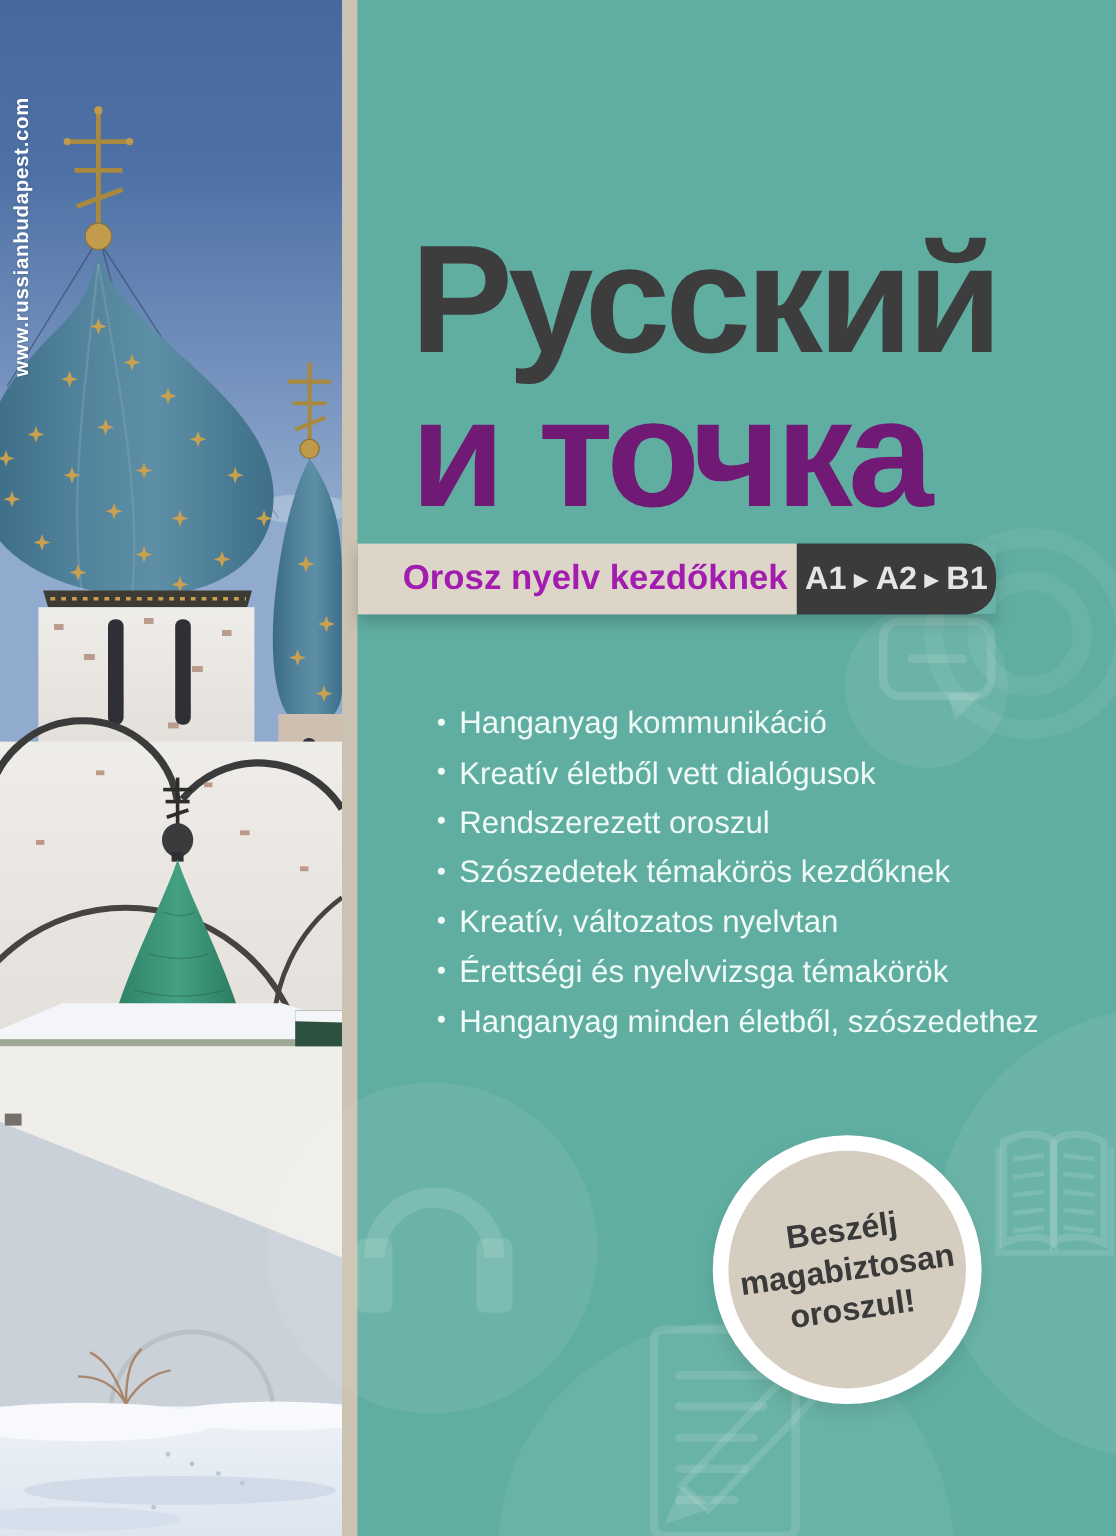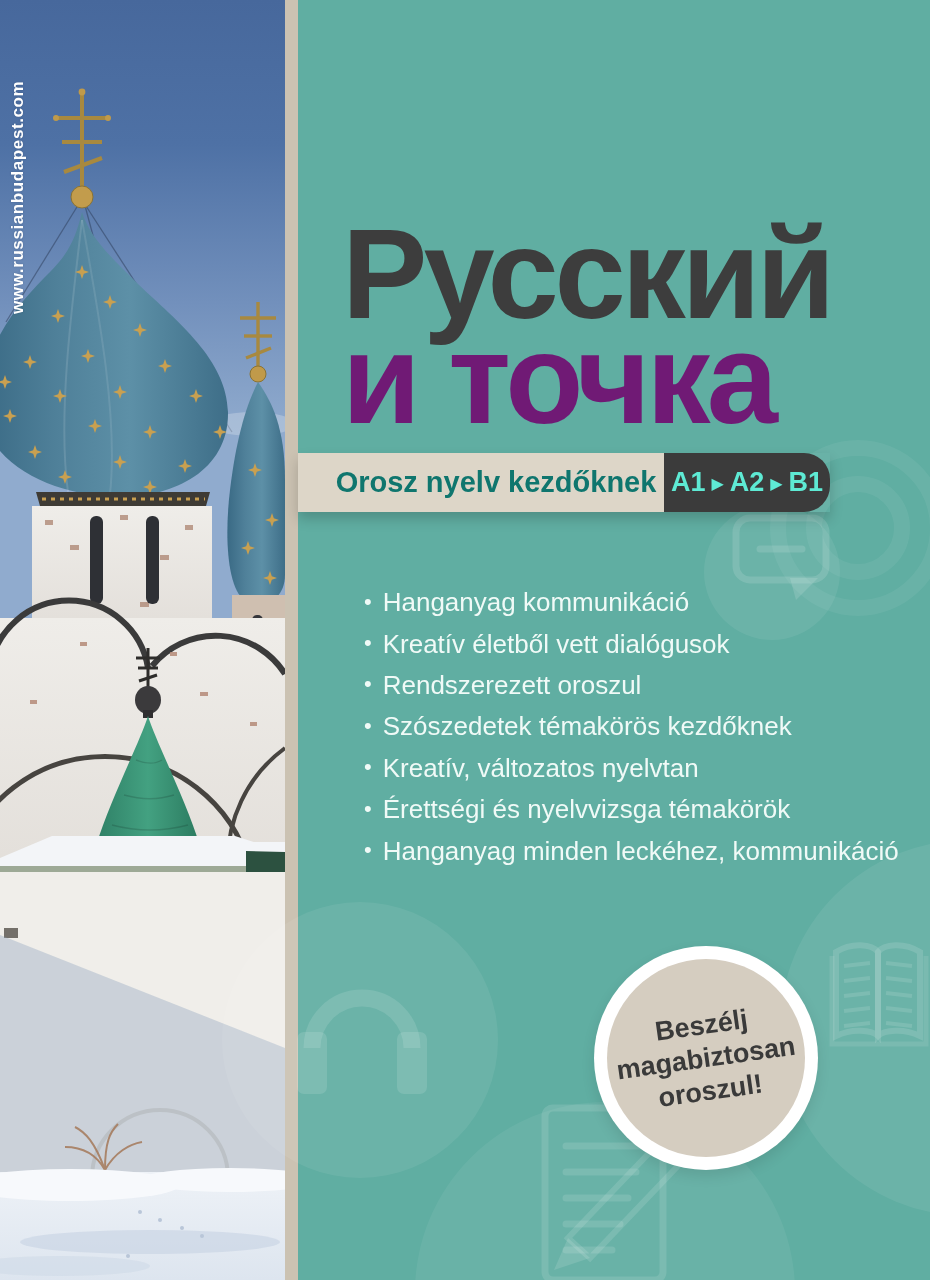--- a/index.html
+++ b/index.html
@@ -18,34 +18,34 @@
   .panel{position:absolute;left:298px;top:0;width:632px;height:1280px;background:#60aea2;}
   .watermarks{position:absolute;left:-298px;top:0;width:930px;height:1280px;pointer-events:none;}
   .author{
     position:absolute;left:52px;top:146px;color:#ffffff;font-weight:bold;font-size:34px;
     letter-spacing:-.5px;line-height:1;white-space:nowrap;
   }
   .title1,.title2{
     position:absolute;left:44px;margin:0;font-weight:bold;font-size:128px;line-height:1;
     letter-spacing:-4px;white-space:nowrap;
   }
-  .title1{top:210px;color:#3d3d3d;}
+  .title1{top:186px;color:#3d3d3d;}
   .title2{top:315px;color:#701a75;}
   .bar{
     position:absolute;left:0;top:453px;width:532px;height:59px;display:flex;
     box-shadow:0 7px 12px rgba(0,0,0,.18);
   }
   .bar-beige{
     flex:0 0 366px;background:#ddd6c8;display:flex;align-items:center;justify-content:center;
     padding-left:30px;box-sizing:border-box;
   }
-  .bar-beige span{color:#0f766e;font-weight:bold;font-size:29px;white-space:nowrap;}
+  .bar-beige span{color:#a21caf;font-weight:bold;font-size:29px;white-space:nowrap;}
   .bar-dark{
     flex:1;background:#3b3b3b;border-radius:0 26px 26px 0;display:flex;align-items:center;
-    justify-content:center;gap:6px;color:#5eead4;font-weight:bold;font-size:27px;
+    justify-content:center;gap:6px;color:#e5e5e5;font-weight:bold;font-size:27px;
   }
   .bar-dark .tri{font-size:16px;line-height:1;position:relative;top:1px;}
   .features{
     position:absolute;left:66px;top:582px;margin:0;padding:0;list-style:none;
   }
   .features li{height:41.4px;display:flex;align-items:center;color:#f0faf7;font-size:26px;}
   .features .dot{margin-right:11px;font-size:22px;position:relative;top:-1px;}
   .roundel{
     position:absolute;left:296px;top:946px;width:224px;height:224px;border-radius:50%;
     background:#ffffff;box-shadow:0 6px 14px rgba(0,0,0,.10);
@@ -327,21 +327,21 @@
         <li>
           <span class="dot">•</span>
           <span>Kreatív, változatos nyelvtan</span>
         </li>
         <li>
           <span class="dot">•</span>
           <span>Érettségi és nyelvvizsga témakörök</span>
         </li>
         <li>
           <span class="dot">•</span>
-          <span>Hanganyag minden leckéhez, kommunikáció</span>
+          <span>Hanganyag minden életből, szószedethez</span>
         </li>
       </ul>
 
     <div class="roundel">
       <div class="roundel-inner">
         <div class="roundel-text">
           <span>Beszélj</span>
           <span>magabiztosan</span>
           <span>oroszul!</span>
         </div>

